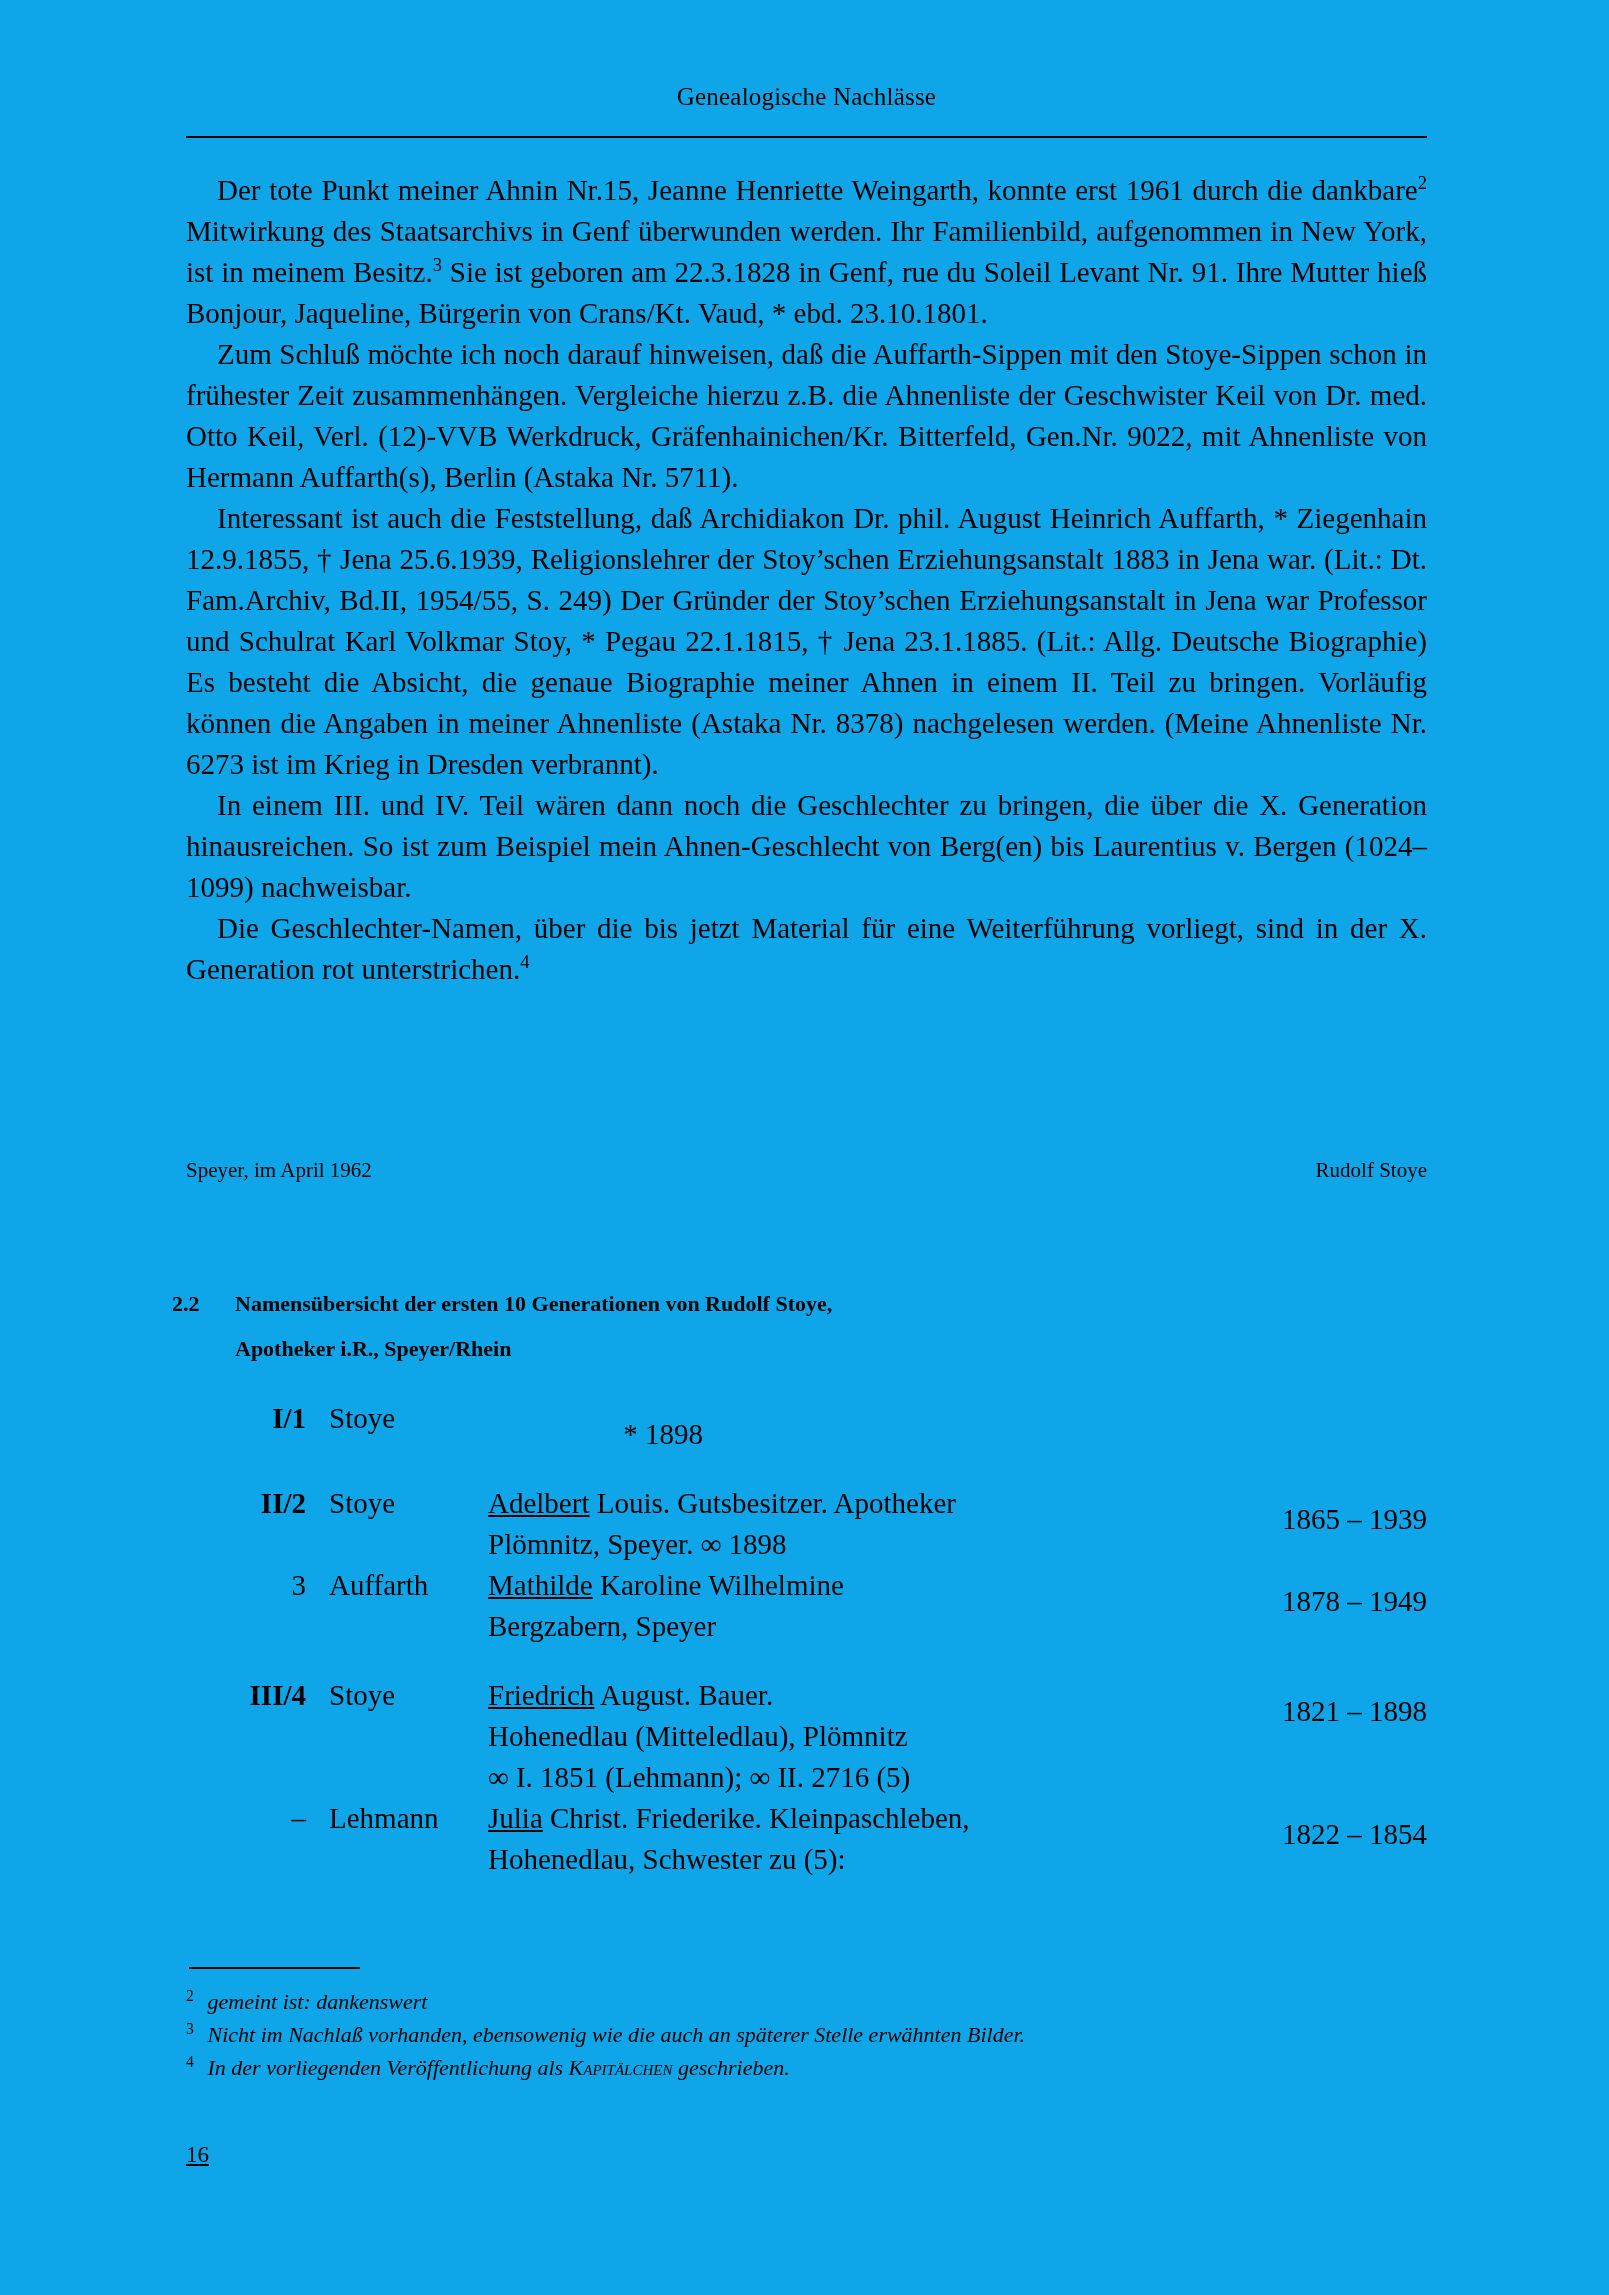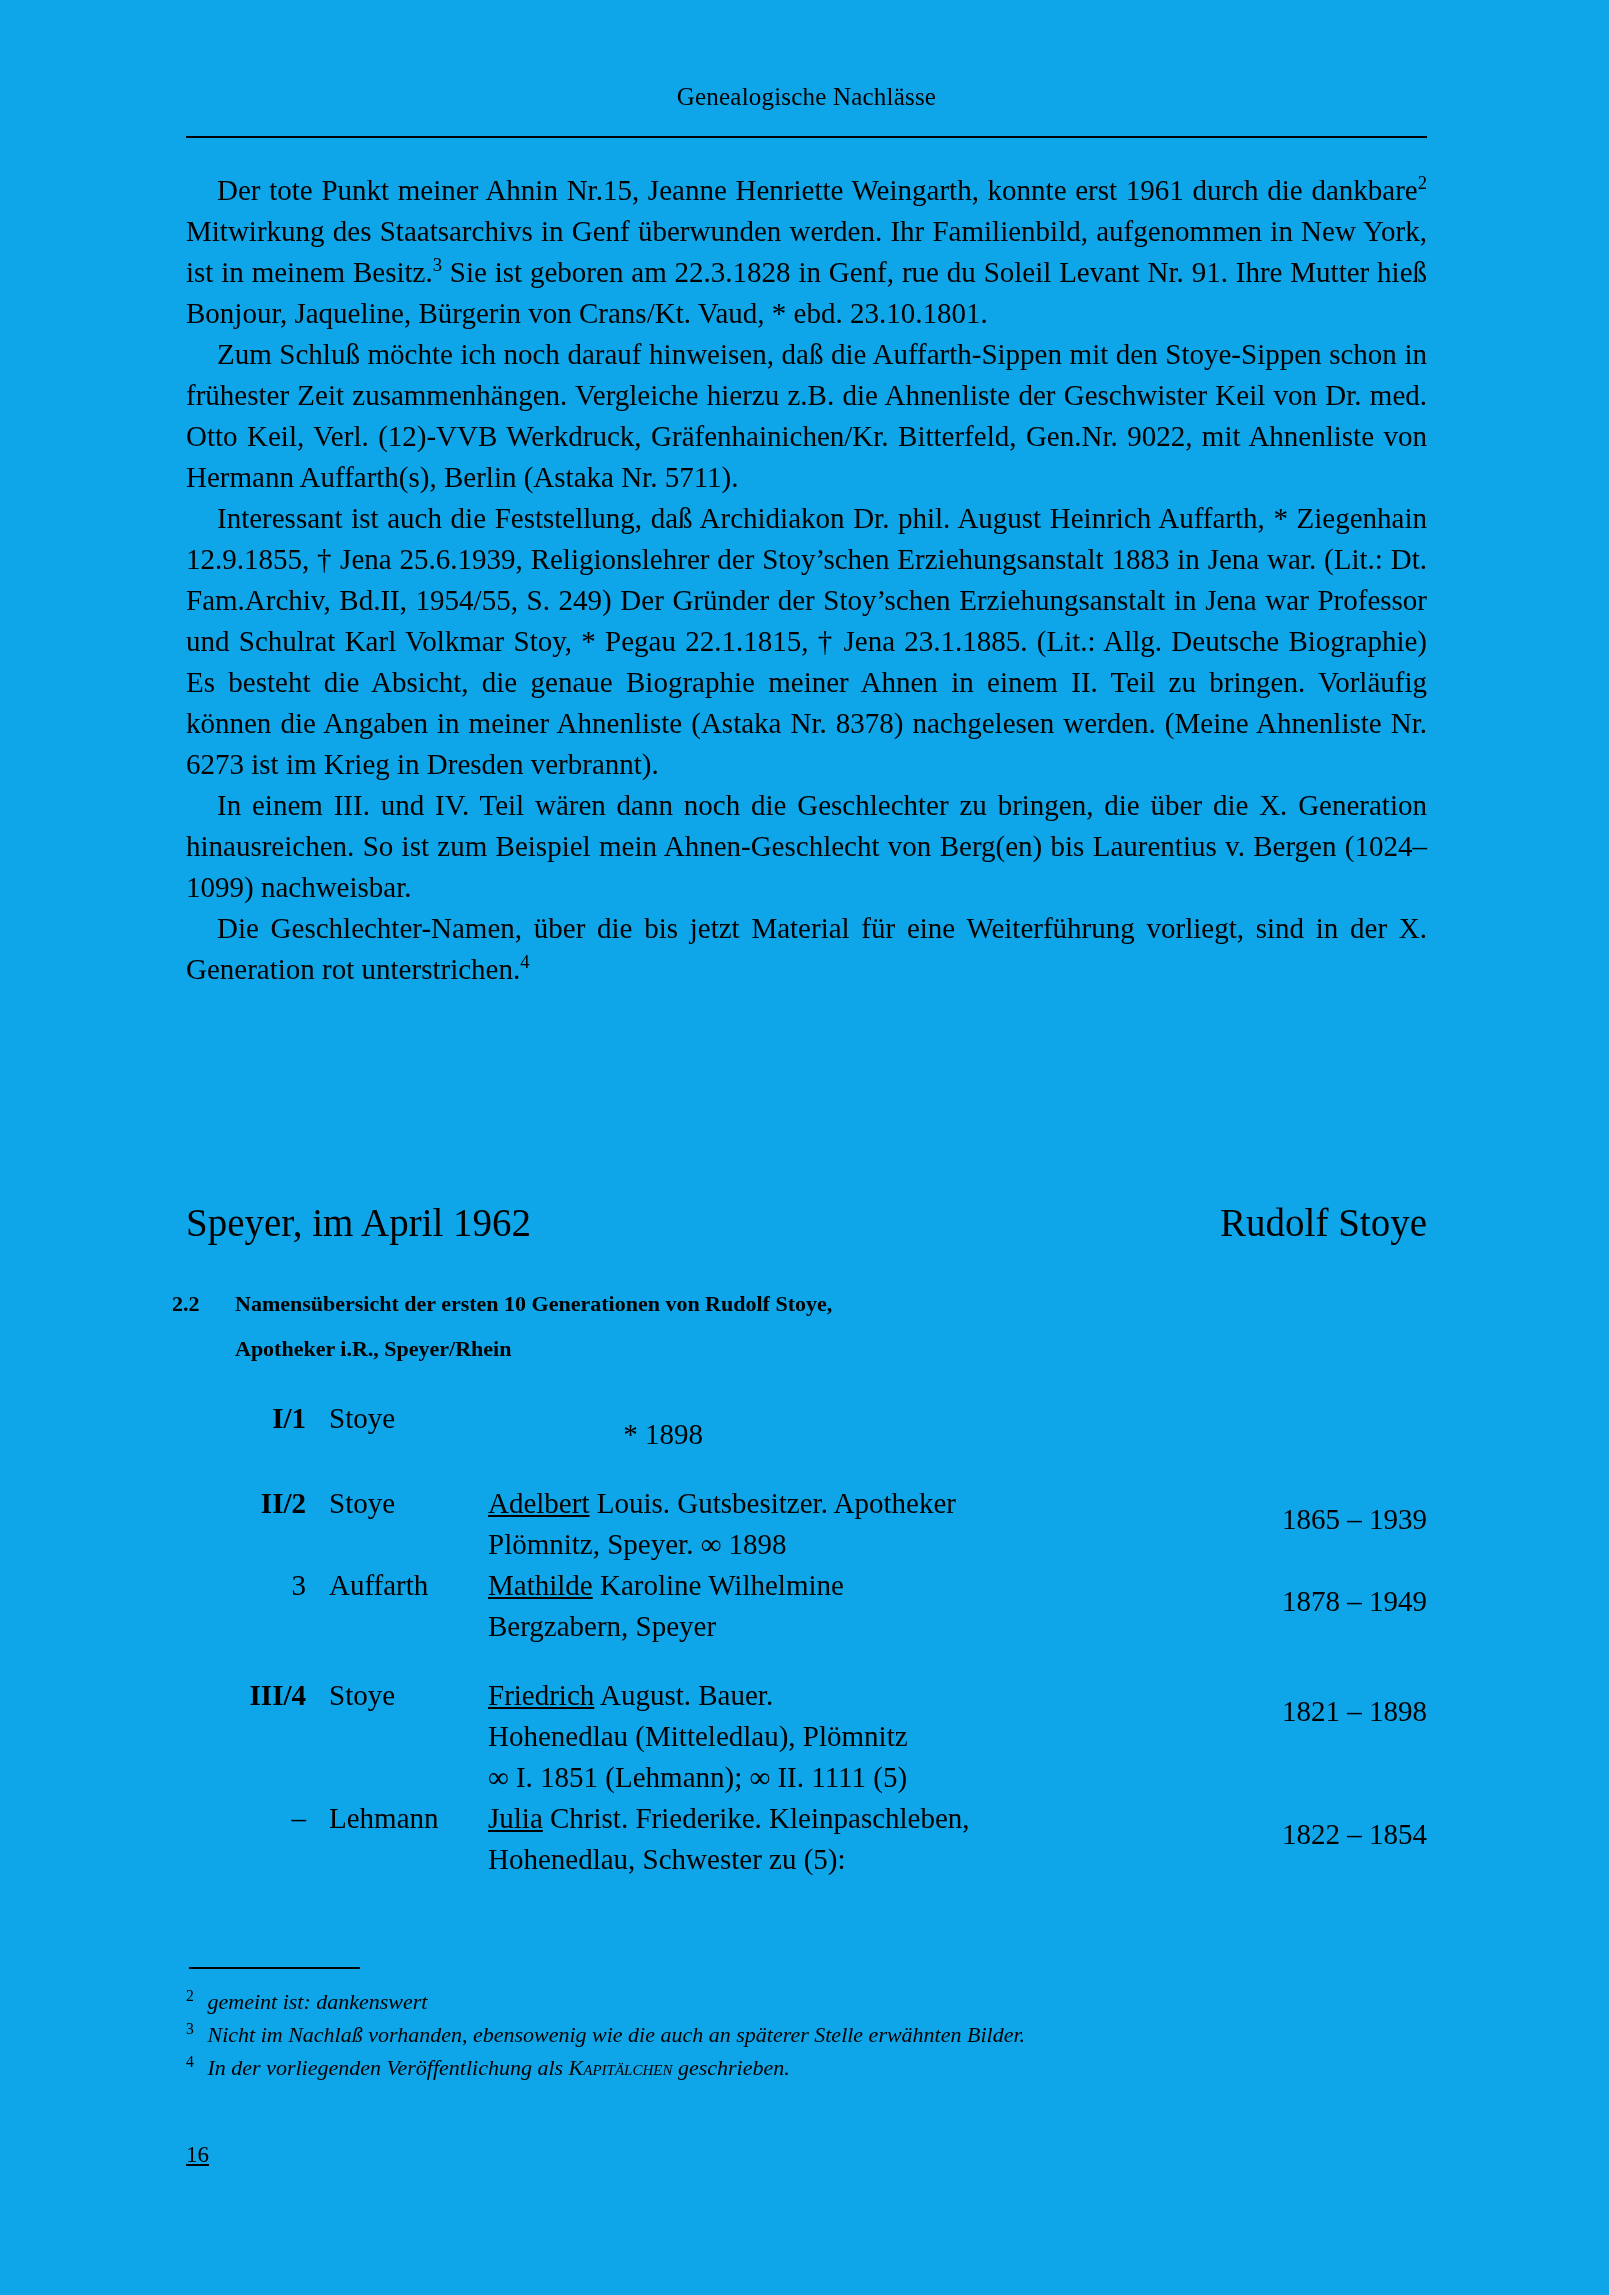--- a/index.html
+++ b/index.html
@@ -60,23 +60,23 @@
   sup.fn {
     font-size: 0.64em;
     vertical-align: super;
     line-height: 0;
   }
 
   
   .signature {
     position: absolute;
     left: 186px;
-    top: 1200px;
-    width: 1241px;
-    font-size: 39px;
+    top: 1158px;
+    width: 1241px;
+    font-size: 21px;
     display: flex;
     justify-content: space-between;
     align-items: flex-end;
   }
 
   
   .section-heading {
     position: absolute;
     left: 172px;
     top: 1281px;
@@ -243,21 +243,21 @@
           <div class="col-dates">1878 – 1949</div>
         </div>
       </div>
       <div class="gen-group">
         <div class="gen-row">
           <div class="col-gen">III/4</div>
           <div class="col-surname">Stoye</div>
           <div class="col-detail">
             <span class="detail-line"><span class="given">Friedrich</span><span> August. Bauer.</span></span>
             <span class="detail-line"><span>Hohenedlau (Mitteledlau), Plömnitz</span></span>
-            <span class="detail-line"><span>∞ I. 1851 (Lehmann); ∞ II. 1111 (5)</span></span>
+            <span class="detail-line"><span>∞ I. 1851 (Lehmann); ∞ II. 2716 (5)</span></span>
           </div>
           <div class="col-dates">1821 – 1898</div>
         </div>
         <div class="gen-row">
           <div class="col-gen plain">–</div>
           <div class="col-surname">Lehmann</div>
           <div class="col-detail">
             <span class="detail-line"><span class="given">Julia</span><span> Christ. Friederike. Kleinpaschleben,</span></span>
             <span class="detail-line"><span>Hohenedlau, Schwester zu (5):</span></span>
           </div>

